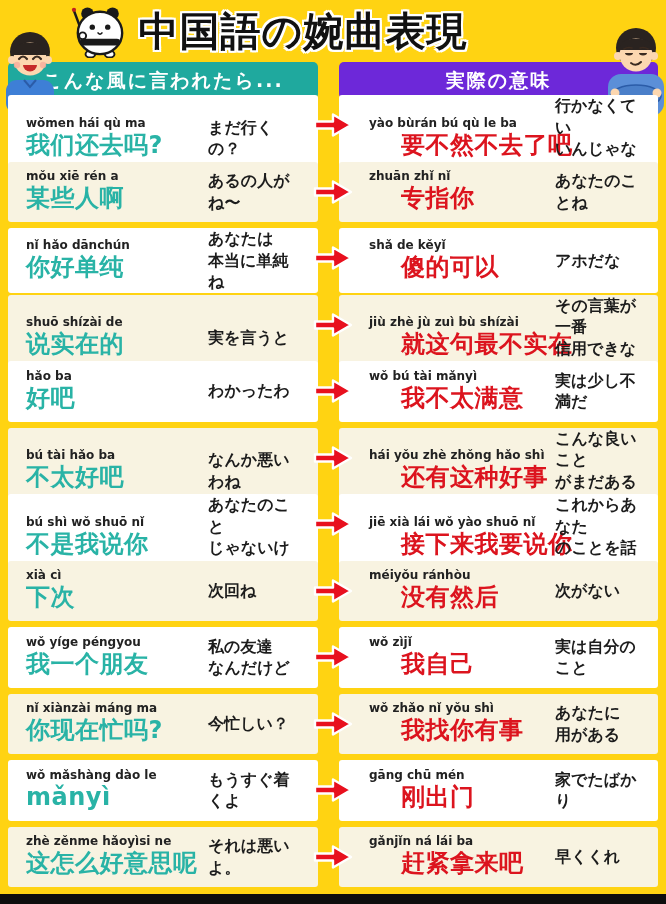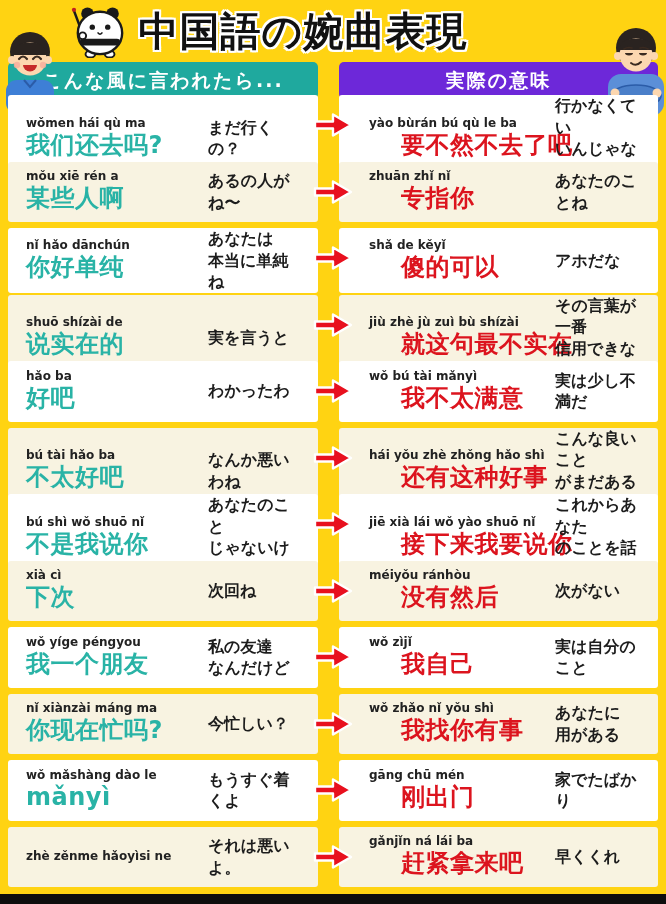--- a/index.html
+++ b/index.html
@@ -363,20 +363,21 @@
       </div>
       <svg class="arrow-wrap" viewBox="0 0 40 27">
         <path d="M2 10 H20 V3 L38 13.5 L20 24 V17 H2 Z" fill="#E8101E" stroke="#ffffff" stroke-width="2.4" stroke-linejoin="round"></path>
       </svg>
     </div>
 
     <div class="row">
       <div class="cell left alt">
         <div class="phrase">
           <div class="pinyin">zhè zěnme hǎoyìsi ne</div>
+          <div class="hanzi teal">这怎么好意思呢</div>
         </div>
         <div class="jp">それは悪いよ。</div>
       </div>
       <div class="cell right alt">
         <div class="phrase">
           <div class="pinyin">gǎnjǐn ná lái ba</div>
           <div class="hanzi red">赶紧拿来吧</div>
         </div>
         <div class="jp">早くくれ</div>
       </div>

